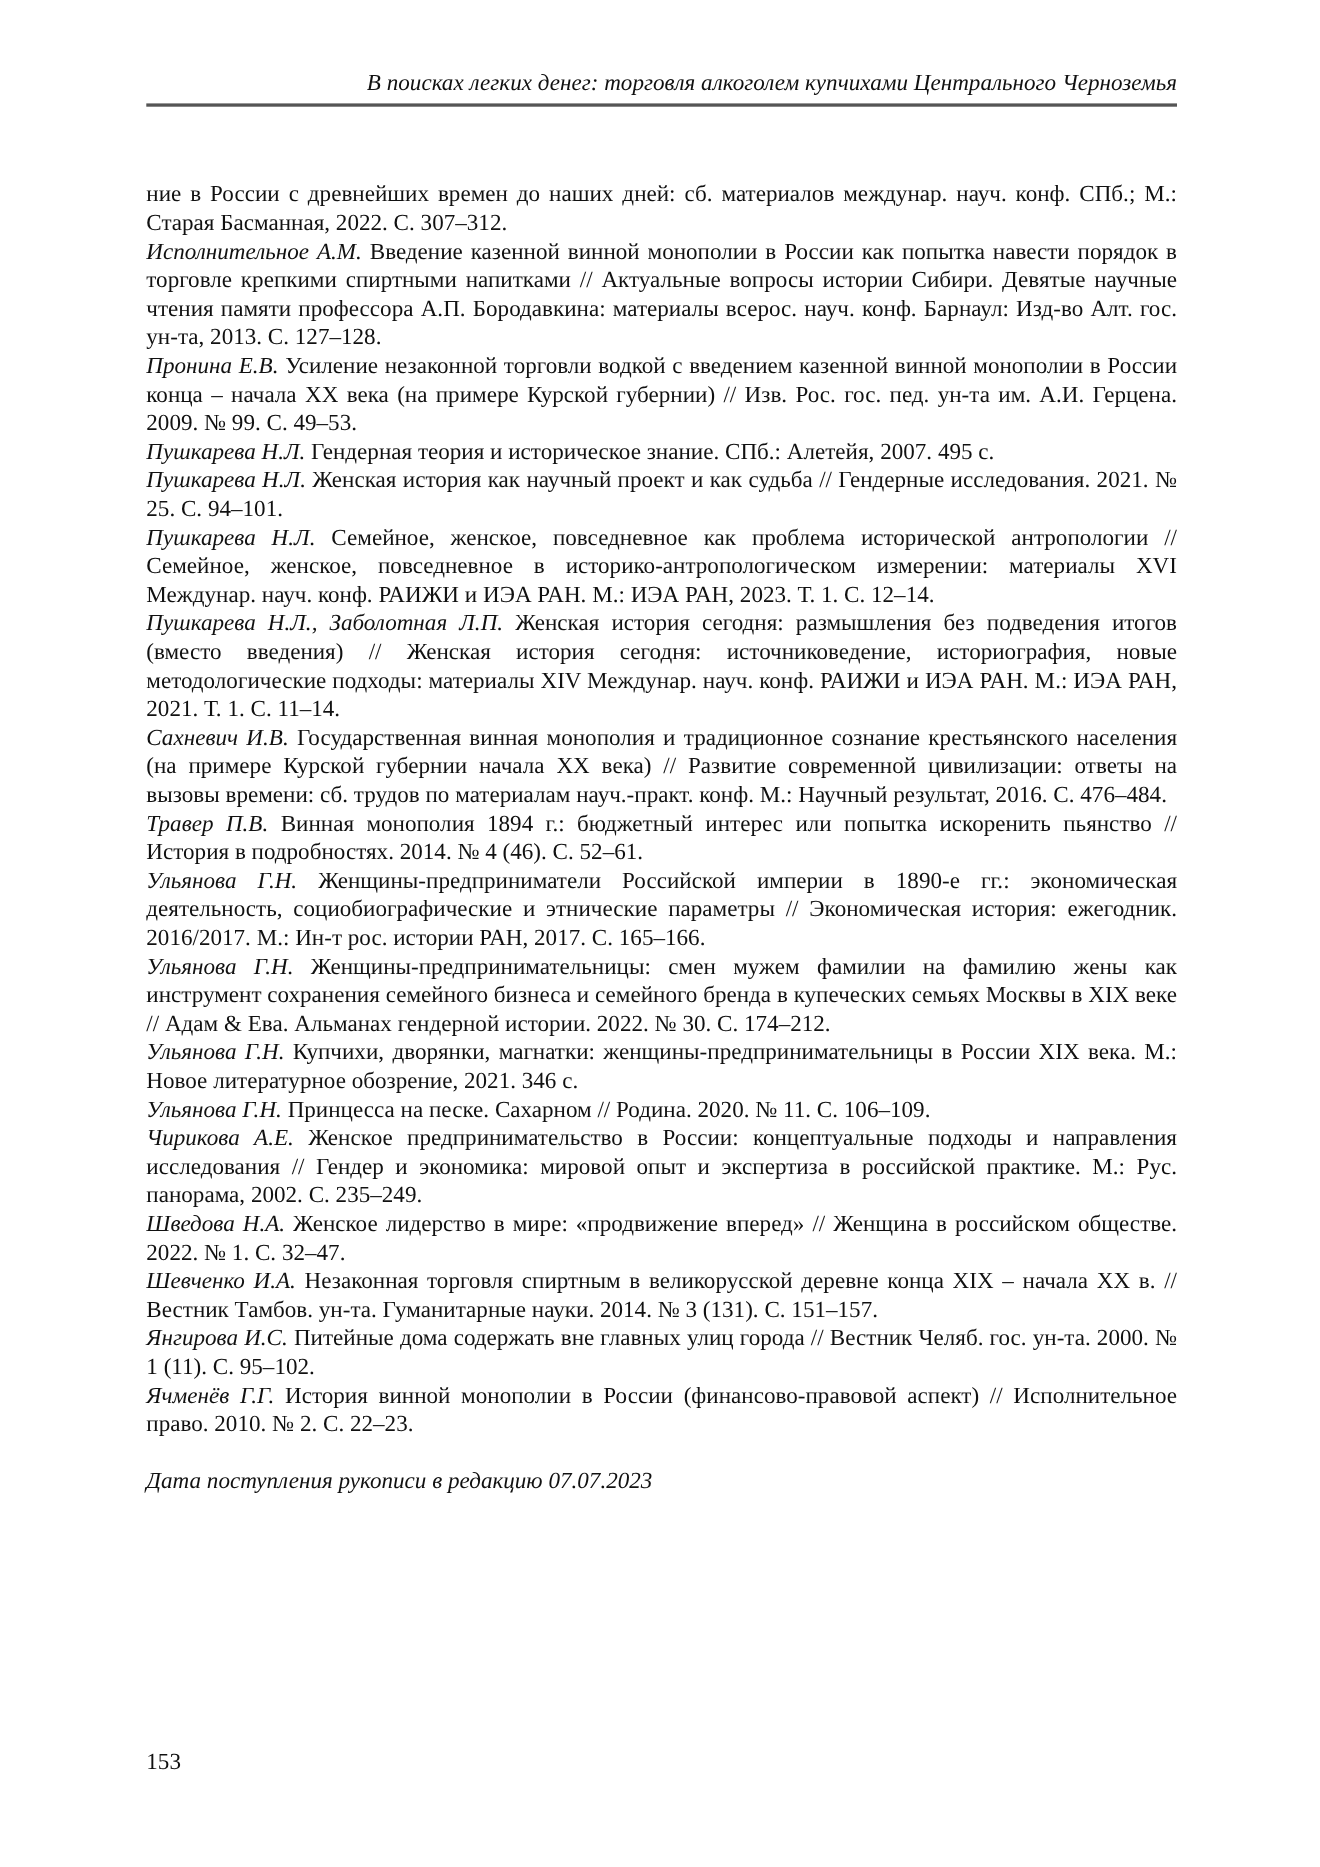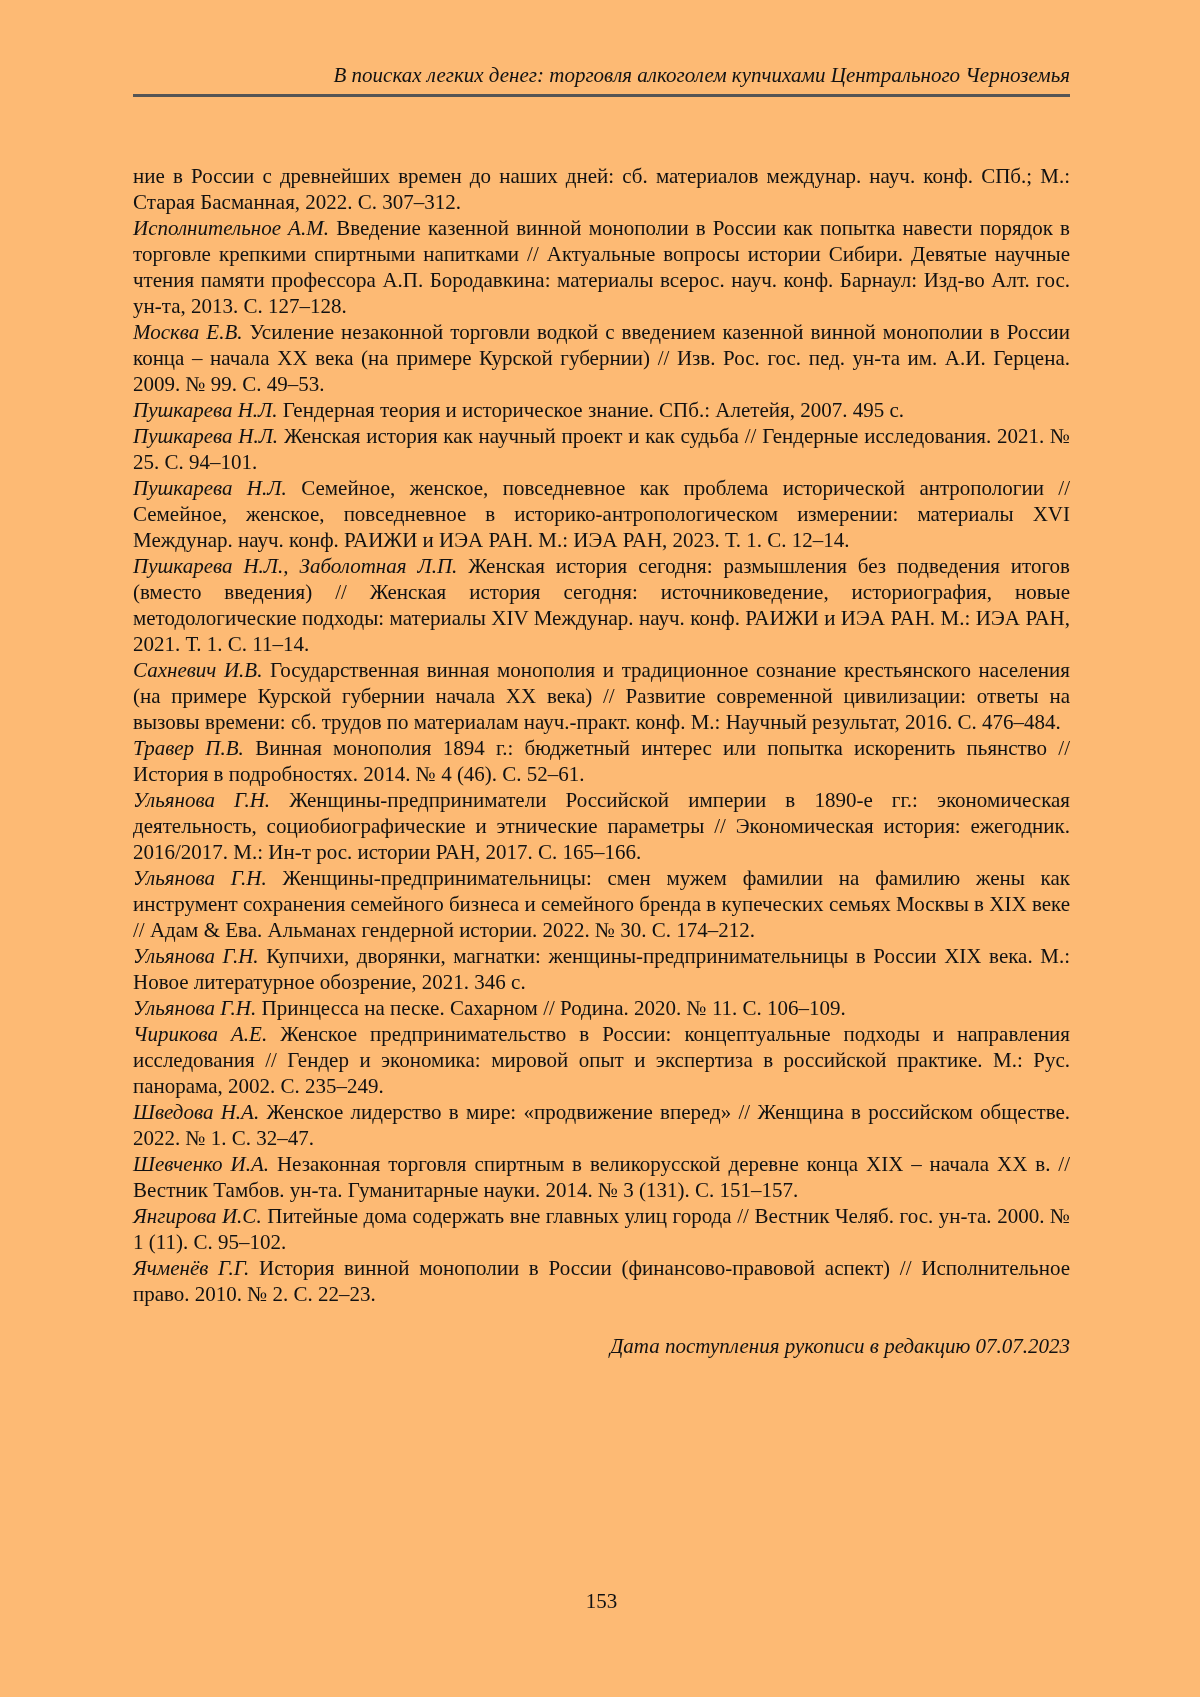--- a/index.html
+++ b/index.html
@@ -1,21 +1,21 @@
 <!DOCTYPE html>
 <html lang="ru"><head>
 <meta charset="utf-8">
 <style>
   html, body { margin: 0; padding: 0; background: #e8e8e8; }
   .page {
     position: relative;
     width: 1200px;
     height: 1697px;
     margin: 0 auto;
-    background: #fdba74;
+    background: #ffffff;
     color: #111111;
     font-family: "Liberation Serif", "DejaVu Serif", serif;
     overflow: hidden;
     box-sizing: border-box;
   }
   .content {
     position: absolute;
     left: 133px;
     top: 0;
     width: 937px;
@@ -44,30 +44,29 @@
     margin: 0;
     text-align: justify;
   }
   .author { font-style: italic; }
   .author:not(:empty)::after { content: " "; }
   .submission {
     margin-top: 26px;
     font-size: 21px;
     line-height: 26px;
     font-style: italic;
-    text-align: right;
+    text-align: left;
   }
   .pagenum {
     position: absolute;
     left: 133px;
     top: 1588px;
     width: 937px;
     font-size: 21px;
     line-height: 26px;
-    text-align: center;
     font-style: normal;
   }
 </style>
 </head>
 <body>
 
 <div class="page">
   <div class="content">
     <header>
       <div class="running-head">В поисках легких денег: торговля алкоголем купчихами Центрального Черноземья</div>
@@ -75,21 +74,21 @@
     </header>
 
     <main class="refs" id="refs">
   <p class="entry"><span class="author"></span><span class="text">ние в России с древнейших времен до наших дней: сб. материалов междунар. науч. конф. СПб.; М.: Старая Басманная, 2022. С. 307–312.</span></p>
 
   <p class="entry"><span class="author">Исполнительное А.М.</span><span class="text">Введение казенной винной монополии в России как попытка навести порядок в торговле крепкими спиртными напитками // Актуальные вопросы истории Сибири. Девятые научные чтения памяти профессора А.П. Бородавкина: материалы всерос. науч. конф. Барнаул: Изд-во Алт. гос. ун-та, 2013. С. 127–128.</span></p>
 
 
 
 
-  <p class="entry"><span class="author">Москва Е.В.</span><span class="text">Усиление незаконной торговли водкой с введением казенной винной монополии в России конца – начала XX века (на примере Курской губернии) // Изв. Рос. гос. пед. ун-та им. А.И. Герцена. 2009. № 99. С. 49–53.</span></p>
+  <p class="entry"><span class="author">Пронина Е.В.</span><span class="text">Усиление незаконной торговли водкой с введением казенной винной монополии в России конца – начала XX века (на примере Курской губернии) // Изв. Рос. гос. пед. ун-та им. А.И. Герцена. 2009. № 99. С. 49–53.</span></p>
 
   <p class="entry"><span class="author">Пушкарева Н.Л.</span><span class="text">Гендерная теория и историческое знание. СПб.: Алетейя, 2007. 495 с.</span></p>
 
   <p class="entry"><span class="author">Пушкарева Н.Л.</span><span class="text">Женская история как научный проект и как судьба // Гендерные исследования. 2021. № 25. С. 94–101.</span></p>
 
   <p class="entry"><span class="author">Пушкарева Н.Л.</span><span class="text">Семейное, женское, повседневное как проблема исторической антропологии // Семейное, женское, повседневное в историко-антропологическом измерении: материалы XVI Междунар. науч. конф. РАИЖИ и ИЭА РАН. М.: ИЭА РАН, 2023. Т. 1. С. 12–14.</span></p>
 
   <p class="entry"><span class="author">Пушкарева Н.Л., Заболотная Л.П.</span><span class="text">Женская история сегодня: размышления без подведения итогов (вместо введения) // Женская история сегодня: источниковедение, историография, новые методологические подходы: материалы XIV Междунар. науч. конф. РАИЖИ и ИЭА РАН. М.: ИЭА РАН, 2021. Т. 1. С. 11–14.</span></p>
 
   <p class="entry"><span class="author">Сахневич И.В.</span><span class="text">Государственная винная монополия и традиционное сознание крестьянского населения (на примере Курской губернии начала XX века) // Развитие современной цивилизации: ответы на вызовы времени: сб. трудов по материалам науч.-практ. конф. М.: Научный результат, 2016. С. 476–484.</span></p>

